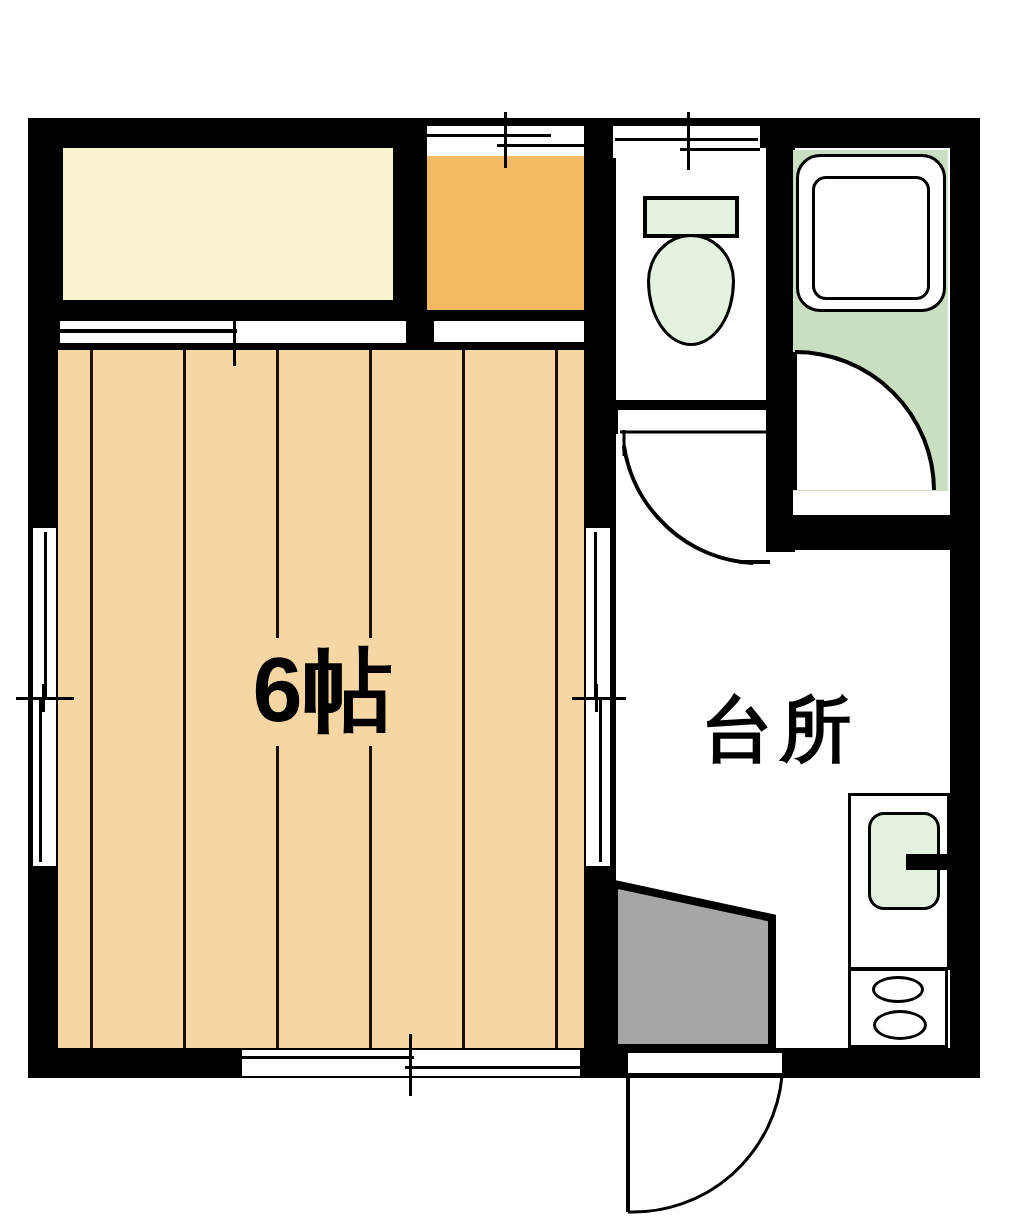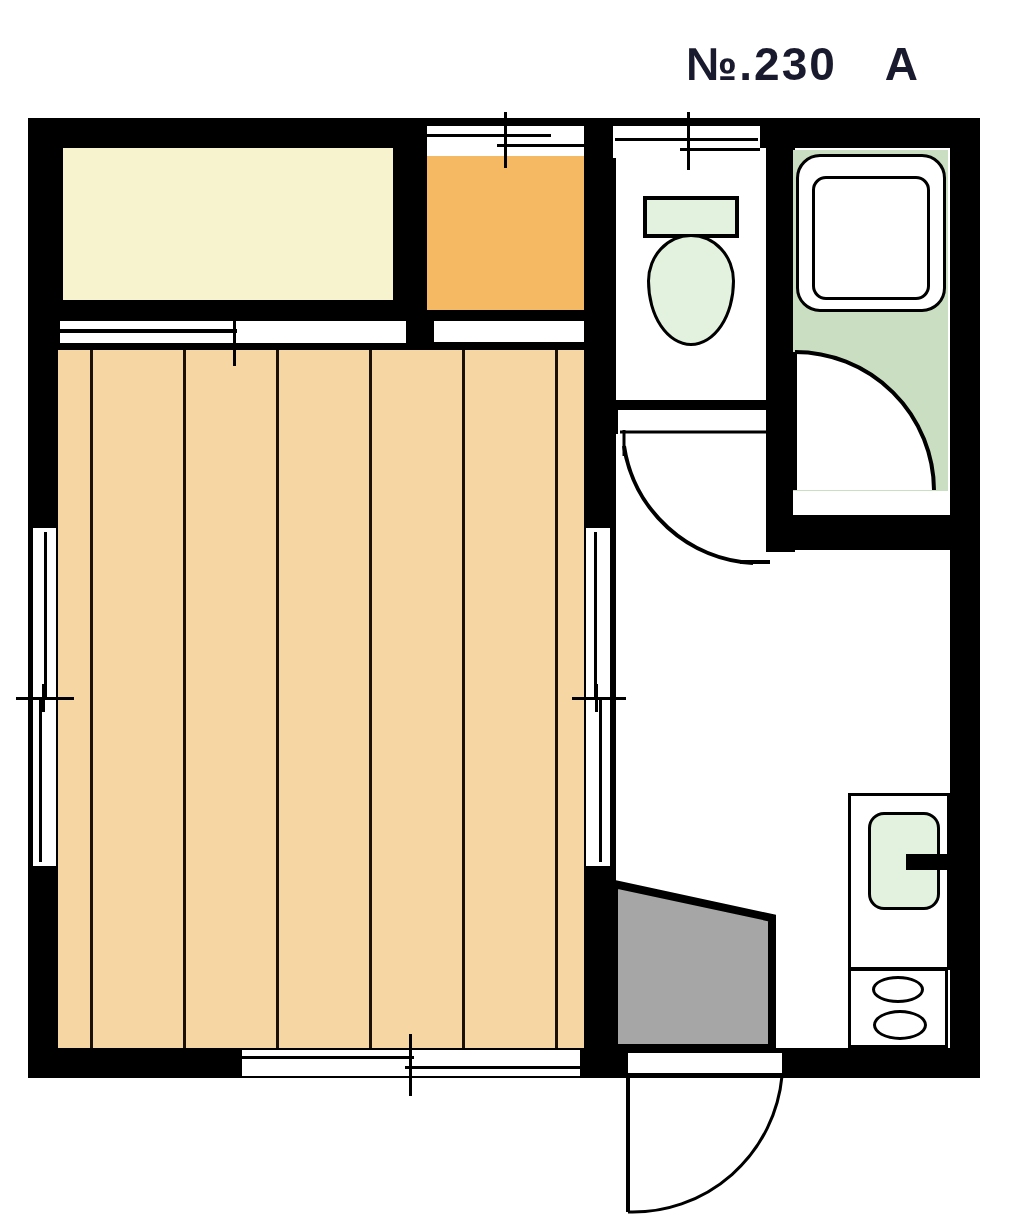--- a/index.html
+++ b/index.html
@@ -14,34 +14,34 @@
   .room-label { color:#000; font-weight:bold; text-align:center; }
   .outer-wall { border:30px solid var(--wall,#000); background:transparent; }
   .floor-line { position:absolute; top:0; width:3px; height:100%; background:#1a1008; }
   .svg-layer { position:absolute; left:0; top:0; pointer-events:none; }
 </style>
 </head>
 <body>
 
 <div id="canvas">
 
-  <div class="abs plan-title" style="left:686px; top:34px;">№.230　A</div>
 
   <div class="abs outer-wall" style="left:28px; top:118px; width:952px; height:960px;"></div>
 
   <div class="abs blk" style="left:28px; top:300px; width:588px; height:50px;"></div>
 
   <div class="abs" style="left:58px; top:350px; width:526px; height:698px; background:var(--floor_wood,#F6D7A4);">
     <div class="floor-line" style="left:32px;"></div>
     <div class="floor-line" style="left:125px;"></div>
     <div class="floor-line" style="left:218px;"></div>
     <div class="floor-line" style="left:311px;"></div>
     <div class="floor-line" style="left:404px;"></div>
     <div class="floor-line" style="left:497px;"></div>
   </div>
+  <div class="abs room-label" style="left:225px; top:638px; width:195px; height:108px; line-height:104px; font-size:90px; background:var(--floor_wood,#F6D7A4);">6帖</div>
 
   <div class="abs" style="left:53px; top:138px; width:350px; height:172px; border:10px solid var(--wall,#000); background:var(--storage_cream,#F7F3CF);"></div>
 
   <div class="abs blk" style="left:403px; top:118px; width:24px; height:192px;"></div>
 
   <div class="abs" style="left:427px; top:156px; width:157px; height:154px; background:var(--orange,#F5B964);"></div>
 
   <div class="abs wht" style="left:427px; top:126px; width:157px; height:30px;">
     <div class="abs blk" style="left:0; top:8px; width:124px; height:3px;"></div>
     <div class="abs blk" style="left:70px; top:18px; width:87px; height:3px;"></div>
@@ -89,20 +89,21 @@
   <div class="abs blk" style="left:584px; top:400px; width:34px; height:34px;"></div>
 
   <div class="abs blk" style="left:766px; top:118px; width:29px; height:434px;"></div>
 
   <div class="abs" style="left:793px; top:150px; width:155px; height:341px; background:var(--bath_green,#CADFC2);"></div>
   <div class="abs" style="left:796px; top:154px; width:150px; height:158px; border:3px solid #000; border-radius:24px; background:#fff;"></div>
   <div class="abs" style="left:812px; top:176px; width:118px; height:124px; border:3px solid #000; border-radius:14px; background:#fff;"></div>
   <div class="abs wht" style="left:793px; top:491px; width:155px; height:24px;"></div>
   <div class="abs blk" style="left:766px; top:515px; width:192px; height:35px;"></div>
 
+  <div class="abs room-label" style="left:682px; top:682px; width:195px; height:95px; line-height:95px; font-size:72px; font-weight:bold; letter-spacing:6px;">台所</div>
 
   <div class="abs" style="left:848px; top:793px; width:102px; height:177px; border:3px solid #000; background:#fff;"></div>
   <div class="abs" style="left:868px; top:812px; width:72px; height:98px; border:3px solid #000; border-radius:16px; background:var(--fixture_green,#E2F2DF);"></div>
   <div class="abs blk" style="left:906px; top:854px; width:54px; height:16px;"></div>
 
   <div class="abs" style="left:848px; top:968px; width:100px; height:80px; border:3px solid #000; background:#fff;"></div>
   <div class="abs" style="left:872px; top:976px; width:52px; height:27px; border:3px solid #000; border-radius:50%; background:#fff;"></div>
   <div class="abs" style="left:873px; top:1010px; width:54px; height:30px; border:3px solid #000; border-radius:50%; background:#fff;"></div>
 
   <div class="abs wht" style="left:628px; top:1053px; width:154px; height:20px;"></div>

